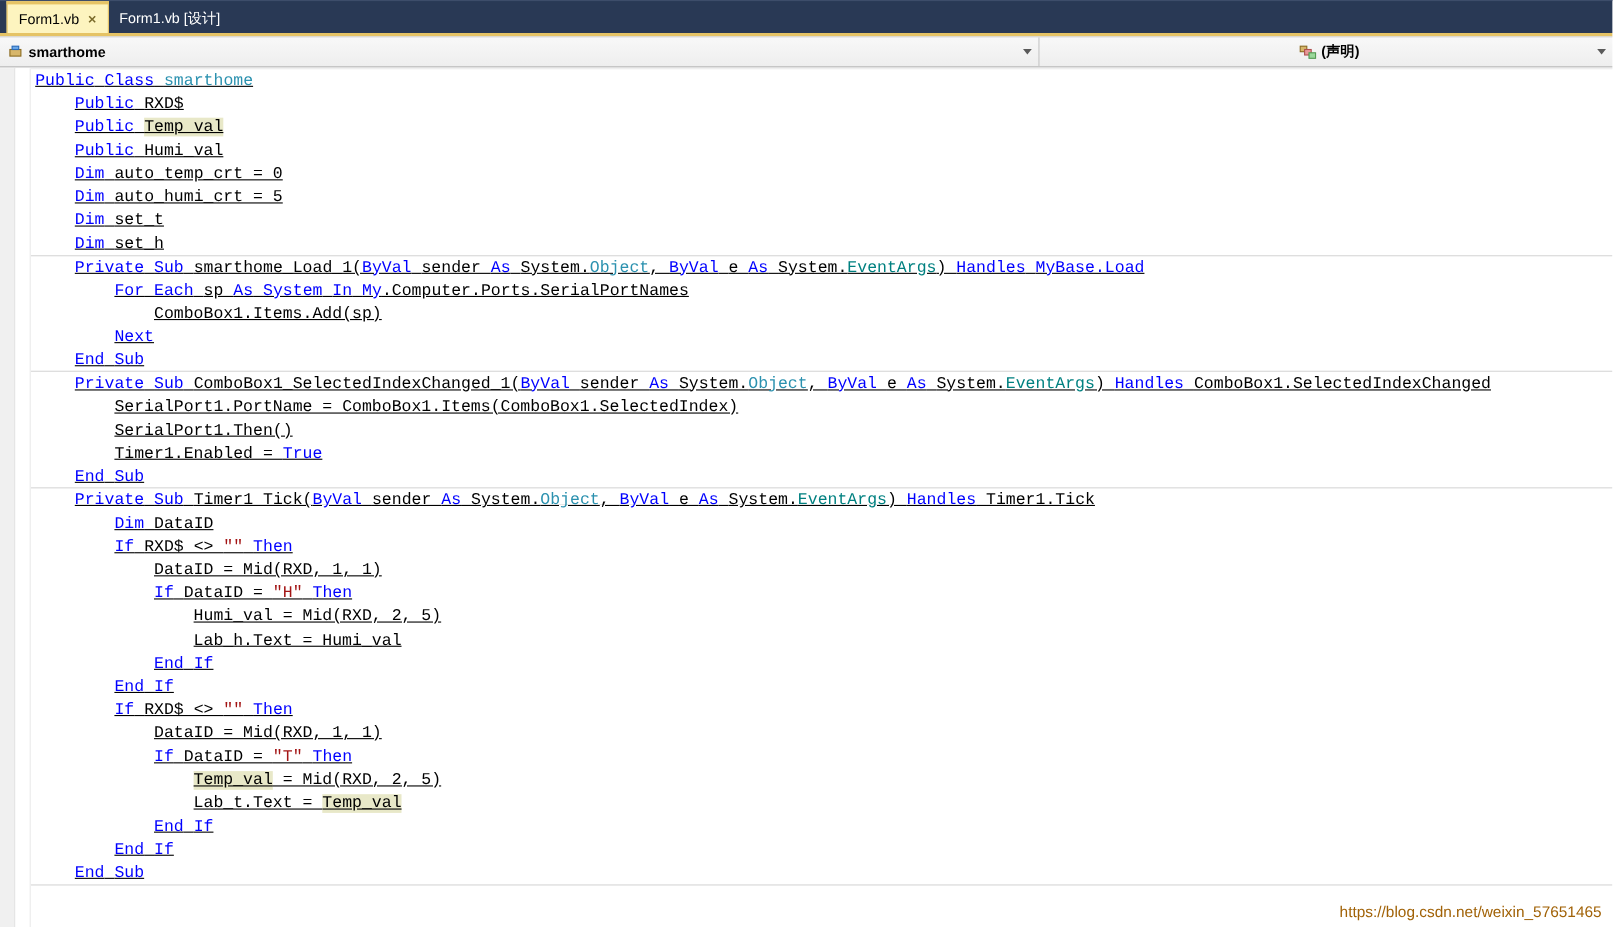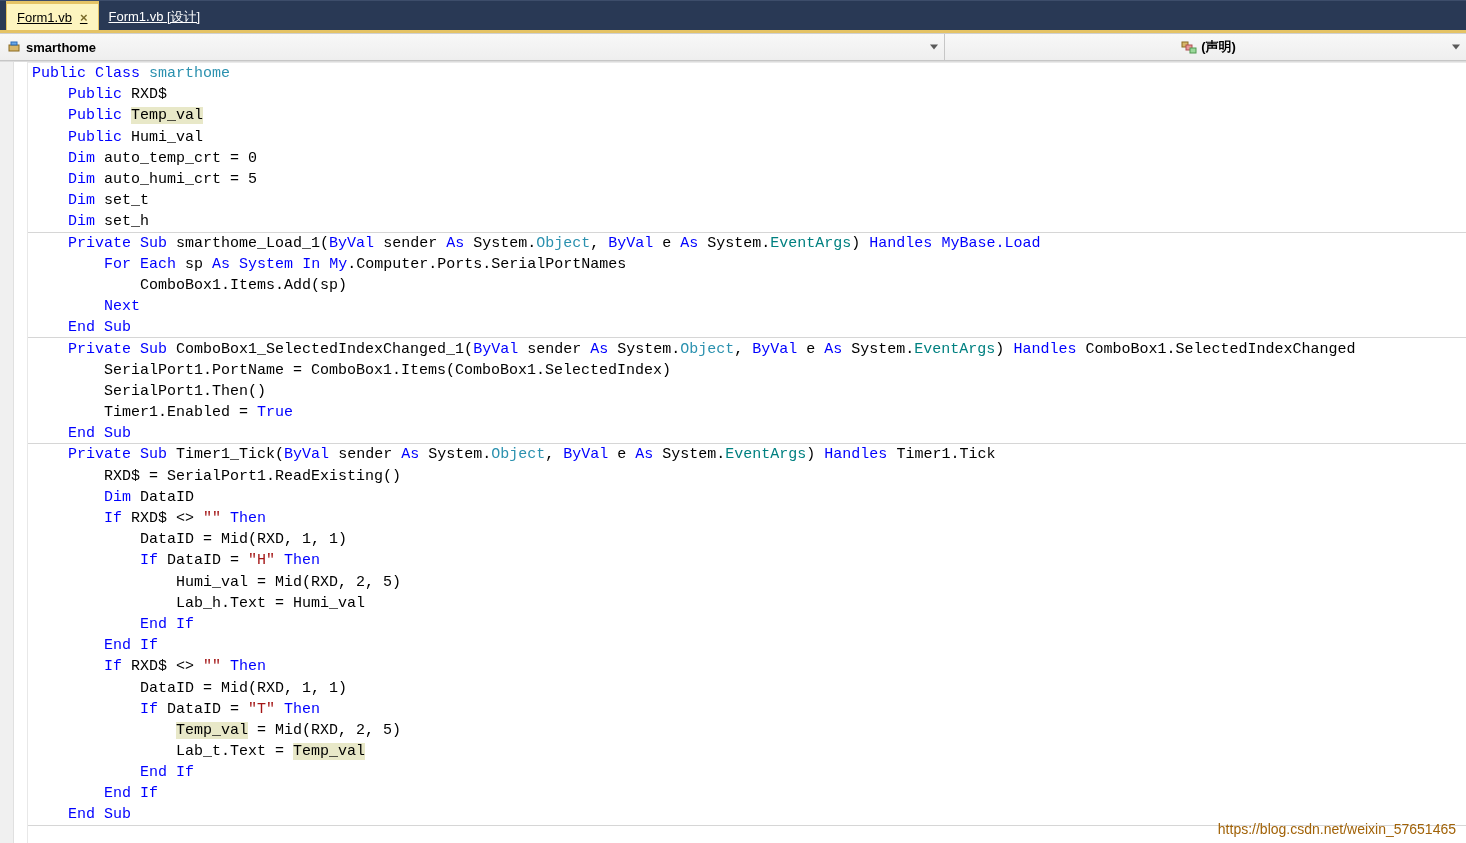--- a/index.html
+++ b/index.html
@@ -21,21 +21,20 @@
   }
   .tab {
     height: 26px;
     padding: 0 10px;
     display: flex;
     align-items: center;
     font-size: 13px;
     color: #ffffff;
     position: relative;
     cursor: pointer;
-    text-decoration: underline;
   }
   .tab.active {
     background: #fdf4bf;
     color: #000000;
     border-top: 3px solid #e5c365;
     border-left: 1px solid #e5c365;
     border-right: 1px solid #e5c365;
     height: 29px;
   }
   .tab .close {
@@ -101,20 +100,21 @@
     background: #ffffff;
     border-right: 1px solid #e8e8e8;
     position: relative;
   }
   .code-area {
     flex: 1;
     background: #ffffff;
     position: relative;
     overflow: hidden;
     border-top: 1px solid #eaeaea;
+    text-decoration: underline;
   }
   .code-line {
     height: 21.2px;
     display: flex;
     align-items: center;
     font-family: "Consolas","Courier New",monospace;
     font-size: 15px;
     white-space: pre;
     padding-left: 4px;
     position: relative;
@@ -270,24 +270,20 @@
     <div class="code-line" style="padding-left:40px;border-bottom:1px solid #d6d6d6">
       
       <span class="kw">End</span><span> </span><span class="kw">Sub</span>
     </div>
 
     <div class="code-line" style="padding-left:40px">
       
       <span class="kw">Private</span><span> </span><span class="kw">Sub</span><span> </span><span class="txt">Timer1_Tick(</span><span class="kw">ByVal</span><span> </span><span class="txt">sender </span><span class="kw">As</span><span> </span><span class="txt">System.</span><span class="typ">Object</span><span class="txt">, </span><span class="kw">ByVal</span><span> </span><span class="txt">e </span><span class="kw">As</span><span> </span><span class="txt">System.</span><span class="typ2">EventArgs</span><span class="txt">) </span><span class="kw">Handles</span><span> </span><span class="txt">Timer1.Tick</span>
     </div>
 
-    <div class="code-line" style="padding-left:76px">
-      
-      <span class="txt">RXD$ = SerialPort1.ReadExisting()</span>
-    </div>
 
     <div class="code-line" style="padding-left:76px">
       
       <span class="kw">Dim</span><span> </span><span class="txt">DataID</span>
     </div>
 
     <div class="code-line" style="padding-left:76px">
       
       <span class="kw">If</span><span> </span><span class="txt">RXD$ &lt;&gt; </span><span class="str">""</span><span> </span><span class="kw">Then</span>
     </div>

